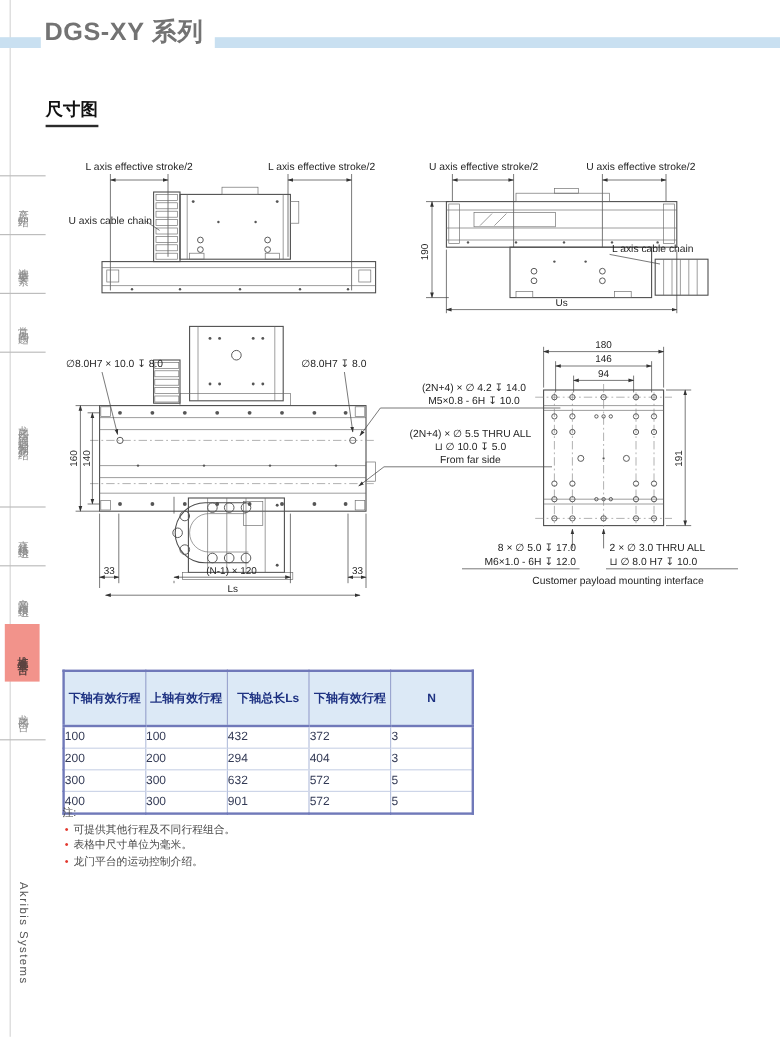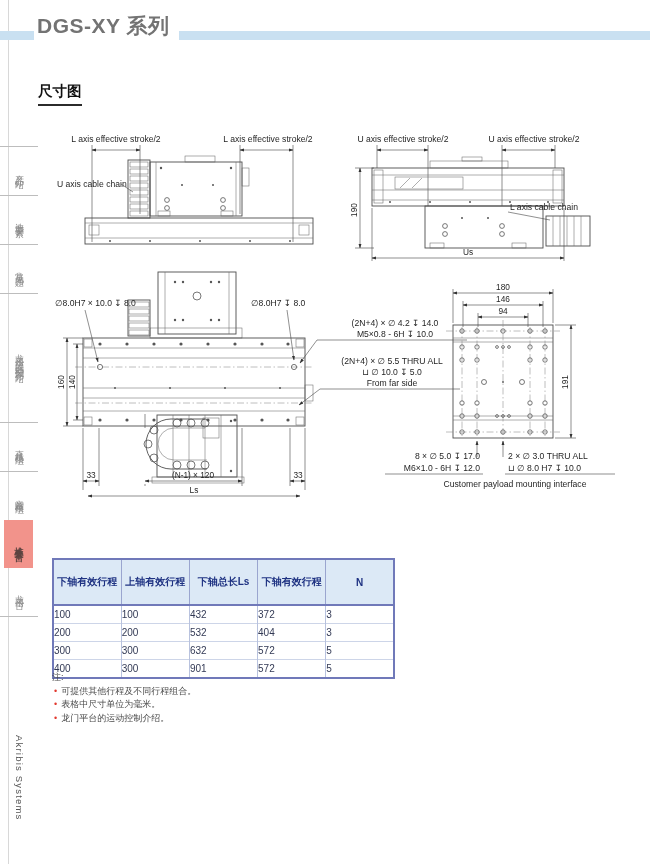--- a/index.html
+++ b/index.html
@@ -436,21 +436,21 @@
     <tr>
       <td>100</td>
       <td>100</td>
       <td>432</td>
       <td>372</td>
       <td>3</td>
     </tr>
     <tr>
       <td>200</td>
       <td>200</td>
-      <td>532</td>
+      <td>294</td>
       <td>404</td>
       <td>3</td>
     </tr>
     <tr>
       <td>300</td>
       <td>300</td>
       <td>632</td>
       <td>572</td>
       <td>5</td>
     </tr>

